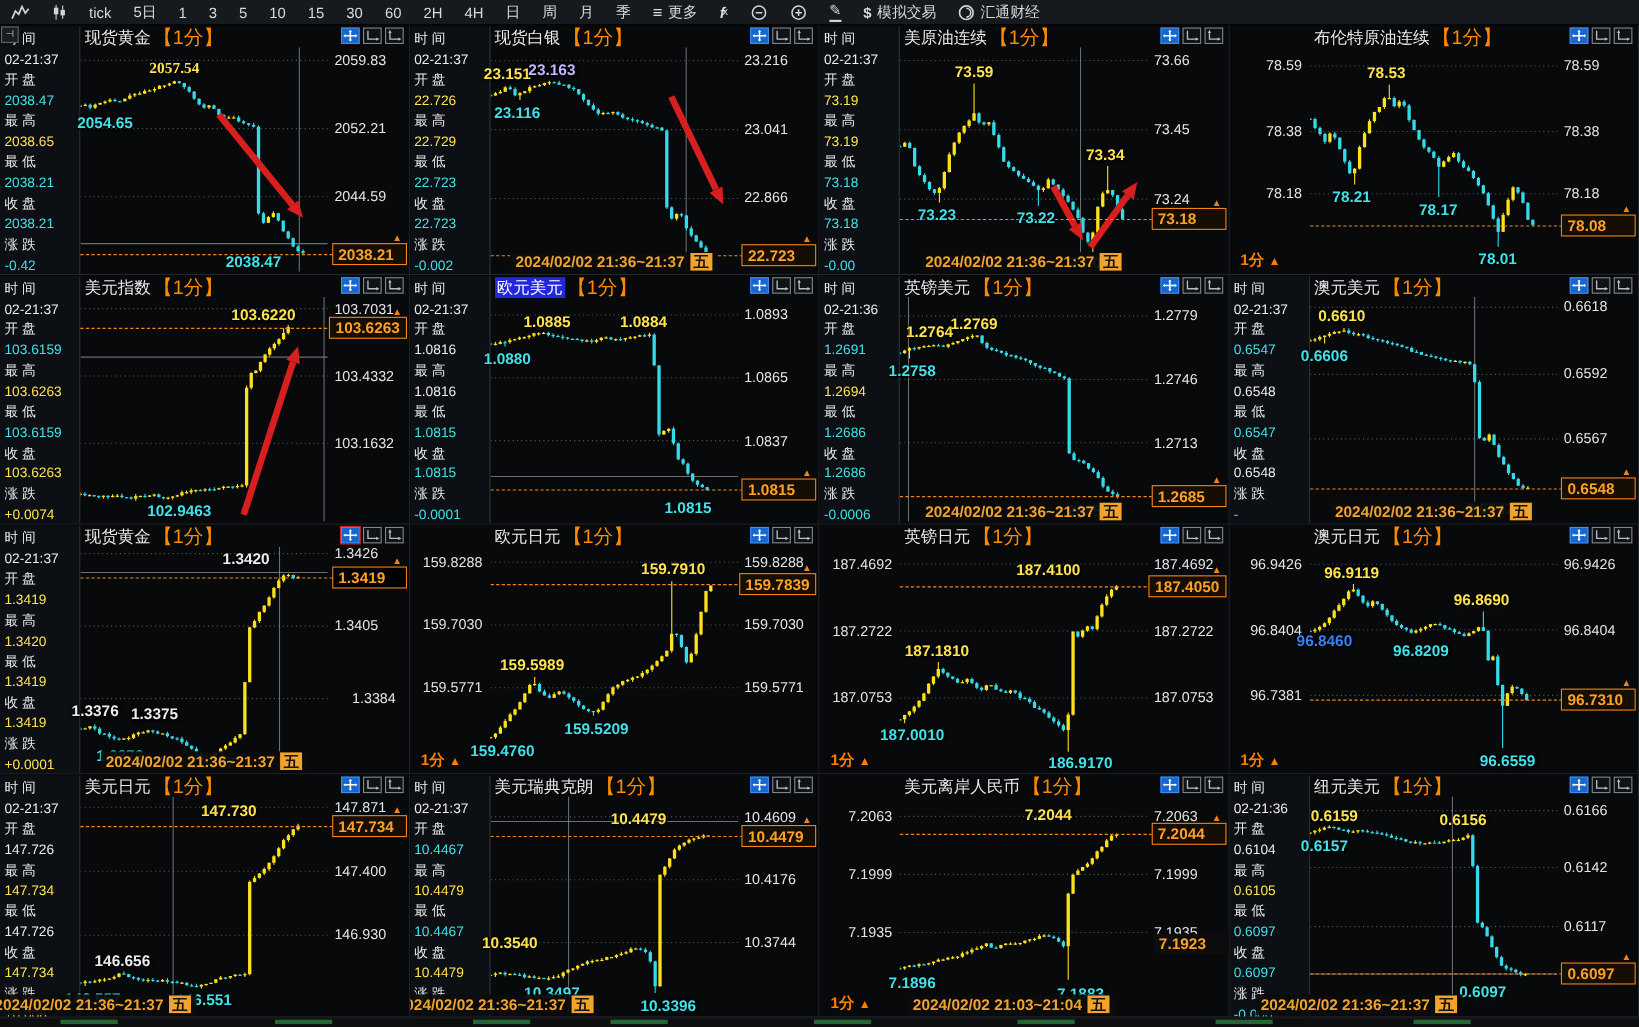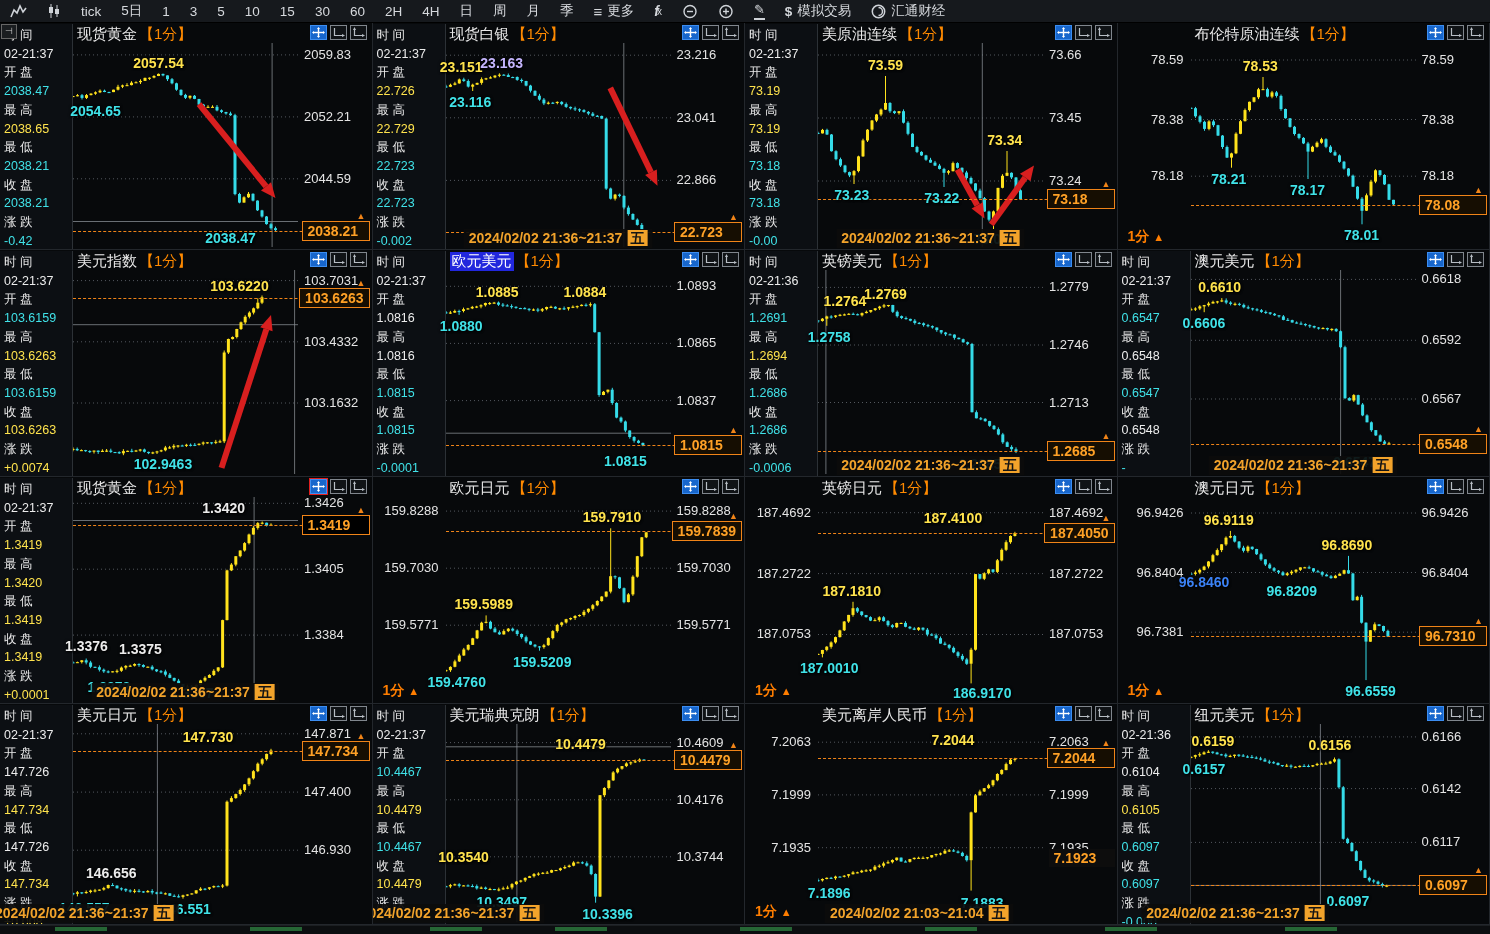--- a/index.html
+++ b/index.html
@@ -14,21 +14,21 @@
   .fxs{font-size:10px;margin-left:-2px;}
   .pencil{border-bottom:2px solid #cfd3d8;padding-bottom:1px;font-size:13px;}
   
   #grid{display:grid;grid-template-columns:repeat(4,1fr);grid-template-rows:227px 227px 227px 221px;
     width:1490px;height:902px;}
   .panel{position:relative;background:#07090b;border-right:1px solid #23272c;border-bottom:1px solid #23272c;
     overflow:hidden;}
   .hdr{position:absolute;left:77px;top:2px;height:18px;display:flex;align-items:center;z-index:7;white-space:nowrap;}
   .ttl{color:#e9e9e9;font-size:15px;cursor:pointer;}
   .ttl.sel{background:#2227dd;color:#fff;padding:0 2px;}
-  .intv{color:#ff8a00;font-size:15px;margin-left:2px;}
+  .intv{color:#ff8a00;font-size:18px;margin-left:2px;}
   .hicons{position:absolute;top:2px;right:5px;display:flex;gap:3px;z-index:8;}
   .hicon{width:17px;height:15px;display:flex;align-items:center;justify-content:center;cursor:pointer;box-sizing:border-box;}
   .hicon.mv{background:#1766cc;border:1px solid #3c8df0;}
   .hicon.ax{border:1px solid #80868d;background:#101316;}
   .hicon.redsel{outline:1px solid #e01f1f;}
   .sidebar{position:absolute;left:0;top:1px;bottom:0;width:73px;background:#0c0f13;border-right:1px solid #2c3136;
     padding:2px 0 0 4px;box-sizing:border-box;z-index:2;}
   .sb-l{color:#e8e8e8;font-size:12.5px;line-height:18.7px;white-space:nowrap;}
   .sb-v{font-size:12.5px;line-height:18.7px;white-space:nowrap;}
   .plot{position:absolute;top:20px;z-index:1;}
@@ -312,21 +312,21 @@
             <rect x="201.0" y="185.2" width="3.0" height="1.9" fill="#35dbe8"></rect>
             <line x1="126.00000000000001" y1="61.199999999999996" x2="193.02209311078448" y2="143.41376754922896" stroke="#d81f1f" stroke-width="6"></line>
             <polygon points="202.5,155.04 187.9840590487837,147.52086053455568 198.06012717278526,139.30667456390225" fill="#d81f1f"></polygon>
           </svg></div>
         <div class="axlbl" style="left: 304px; top: 23.9474px;">2059.83</div>
         <div class="axlbl" style="left: 304px; top: 85.8789px;">2052.21</div>
         <div class="axlbl" style="left: 304px; top: 147.81px;">2044.59</div>
         <div class="dash" style="left: 73px; width: 295px; top: 207.664px;"></div>
         <div class="pbox" style="top: 197.664px;">2038.21</div>
         <div class="mk" style="top: 188.664px;">▲</div>
-        <div class="ann" style="left: 158.5px; top: 31.5594px; color: rgb(255, 227, 77);">2057.54</div>
+        <div class="ann" style="left: 158.5px; top: 31.5594px; color: rgb(255, 227, 77); font-family: Liberation Serif, serif;">2057.54</div>
         <div class="ann" style="left: 95.5px; top: 79.8924px; color: rgb(64, 226, 232);">2054.65</div>
         <div class="ann" style="left: 230.5px; top: 207.494px; color: rgb(64, 226, 232);">2038.47</div>
       </div>
       <div class="panel">
         <div class="hdr">
           <span class="ttl">现货白银</span>
           <span class="intv">【1分】</span>
         </div>
         <div class="hicons">
           <span class="hicon mv">
@@ -1531,21 +1531,21 @@
             <rect x="183.3" y="26.1" width="3.0" height="4.8" fill="#ffe21c"></rect>
             <line x1="189.2" y1="24.5" x2="189.2" y2="27.4" stroke="#ffe21c" stroke-width="1"></line>
             <rect x="187.7" y="25.7" width="3.0" height="1.1" fill="#ffe21c"></rect>
             <line x1="193.6" y1="25.6" x2="193.6" y2="29.5" stroke="#35dbe8" stroke-width="1"></line>
             <rect x="192.1" y="25.7" width="3.0" height="2.9" fill="#35dbe8"></rect>
             <line x1="198.0" y1="26.3" x2="198.0" y2="28.6" stroke="#ffe21c" stroke-width="1"></line>
             <rect x="196.5" y="27.7" width="3.0" height="1.1" fill="#ffe21c"></rect>
           </svg></div>
         <div class="axlbl" style="left: 304px; top: 18.2769px;">1.3426</div>
         <div class="axlbl" style="left: 304px; top: 84.1846px;">1.3405</div>
-        <div class="axlbl" style="left: 304px; top: 150.092px;">1.3384</div>
+        <div class="axlbl" style="left: 320px; top: 150.092px;">1.3384</div>
         <div class="dash" style="left: 73px; width: 295px; top: 48.2462px;"></div>
         <div class="pbox dark" style="top: 38.2462px;">1.3419</div>
         <div class="mk" style="top: 29.2462px;">▲</div>
         <div class="ann" style="left: 223.75px; top: 22.9692px; color: rgb(236, 236, 236);">1.3420</div>
         <div class="ann" style="left: 86.5px; top: 161.062px; color: rgb(236, 236, 236);">1.3376</div>
         <div class="ann" style="left: 140.5px; top: 164.2px; color: rgb(236, 236, 236);">1.3375</div>
         <div class="ann" style="left: 109px; top: 201.892px; color: rgb(64, 226, 232);">1.3372</div>
         <div class="ann" style="left: 192.25px; top: 208px; color: rgb(64, 226, 232);">1.3367</div>
         <div class="dtbar" style="left: 185.5px; bottom: 1px;"><span>2024/02/02 21:36~21:37</span><span class="five">五</span></div>
       </div>

